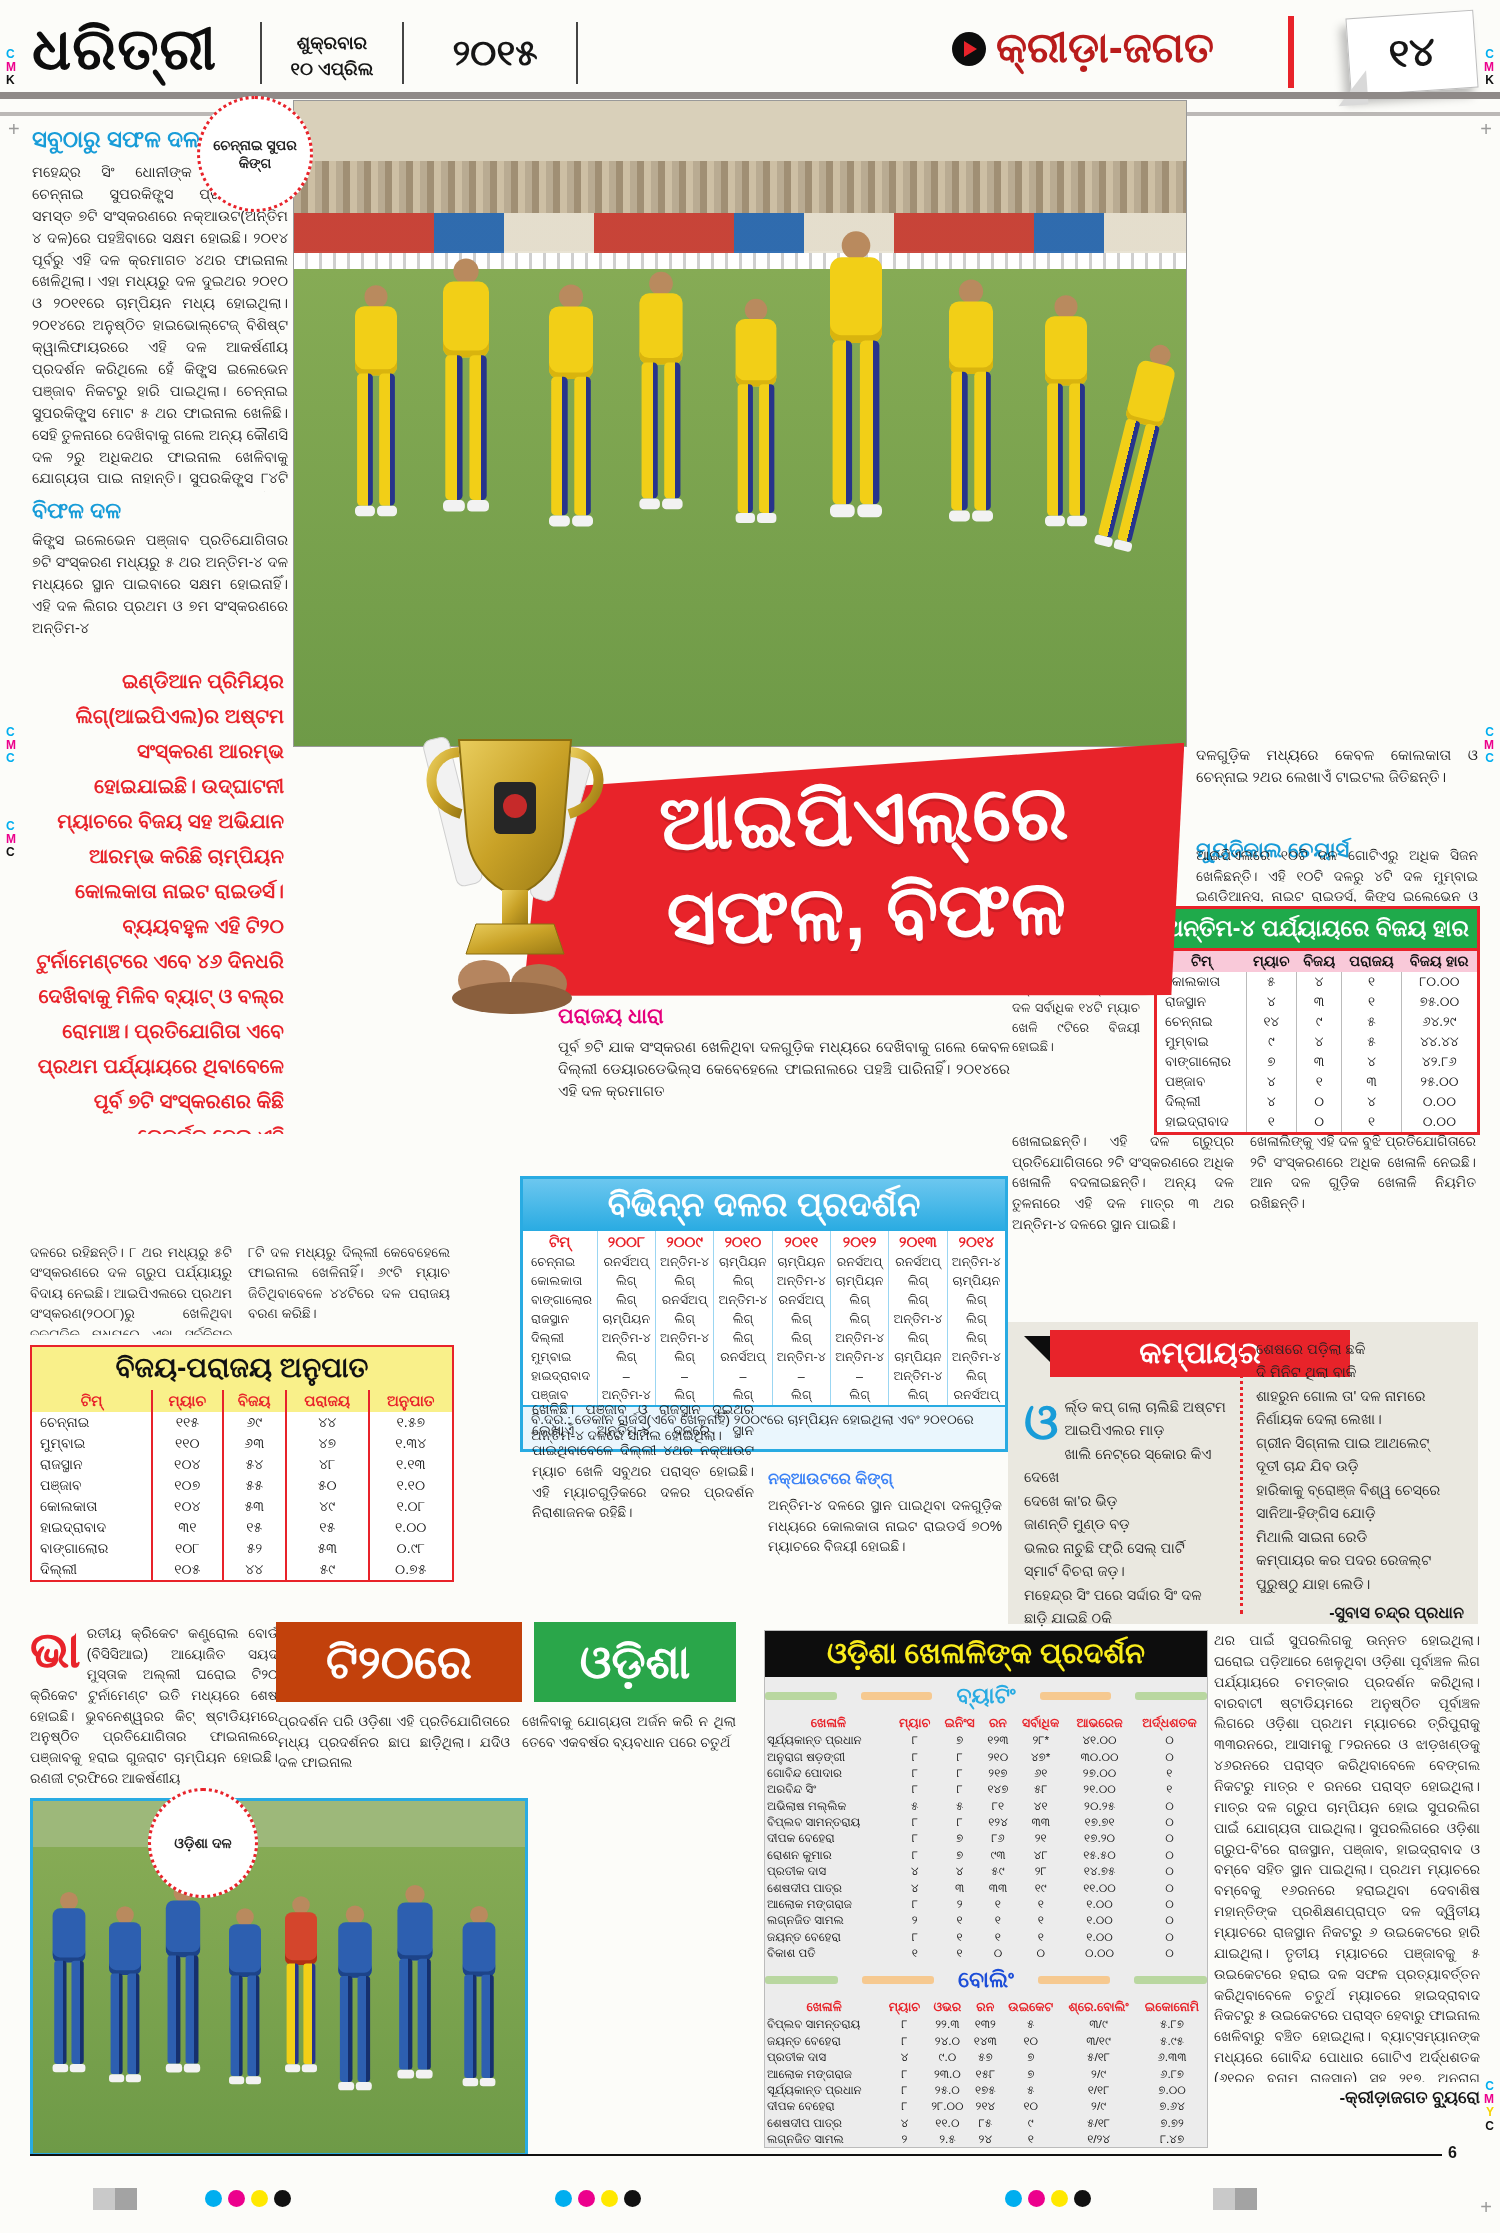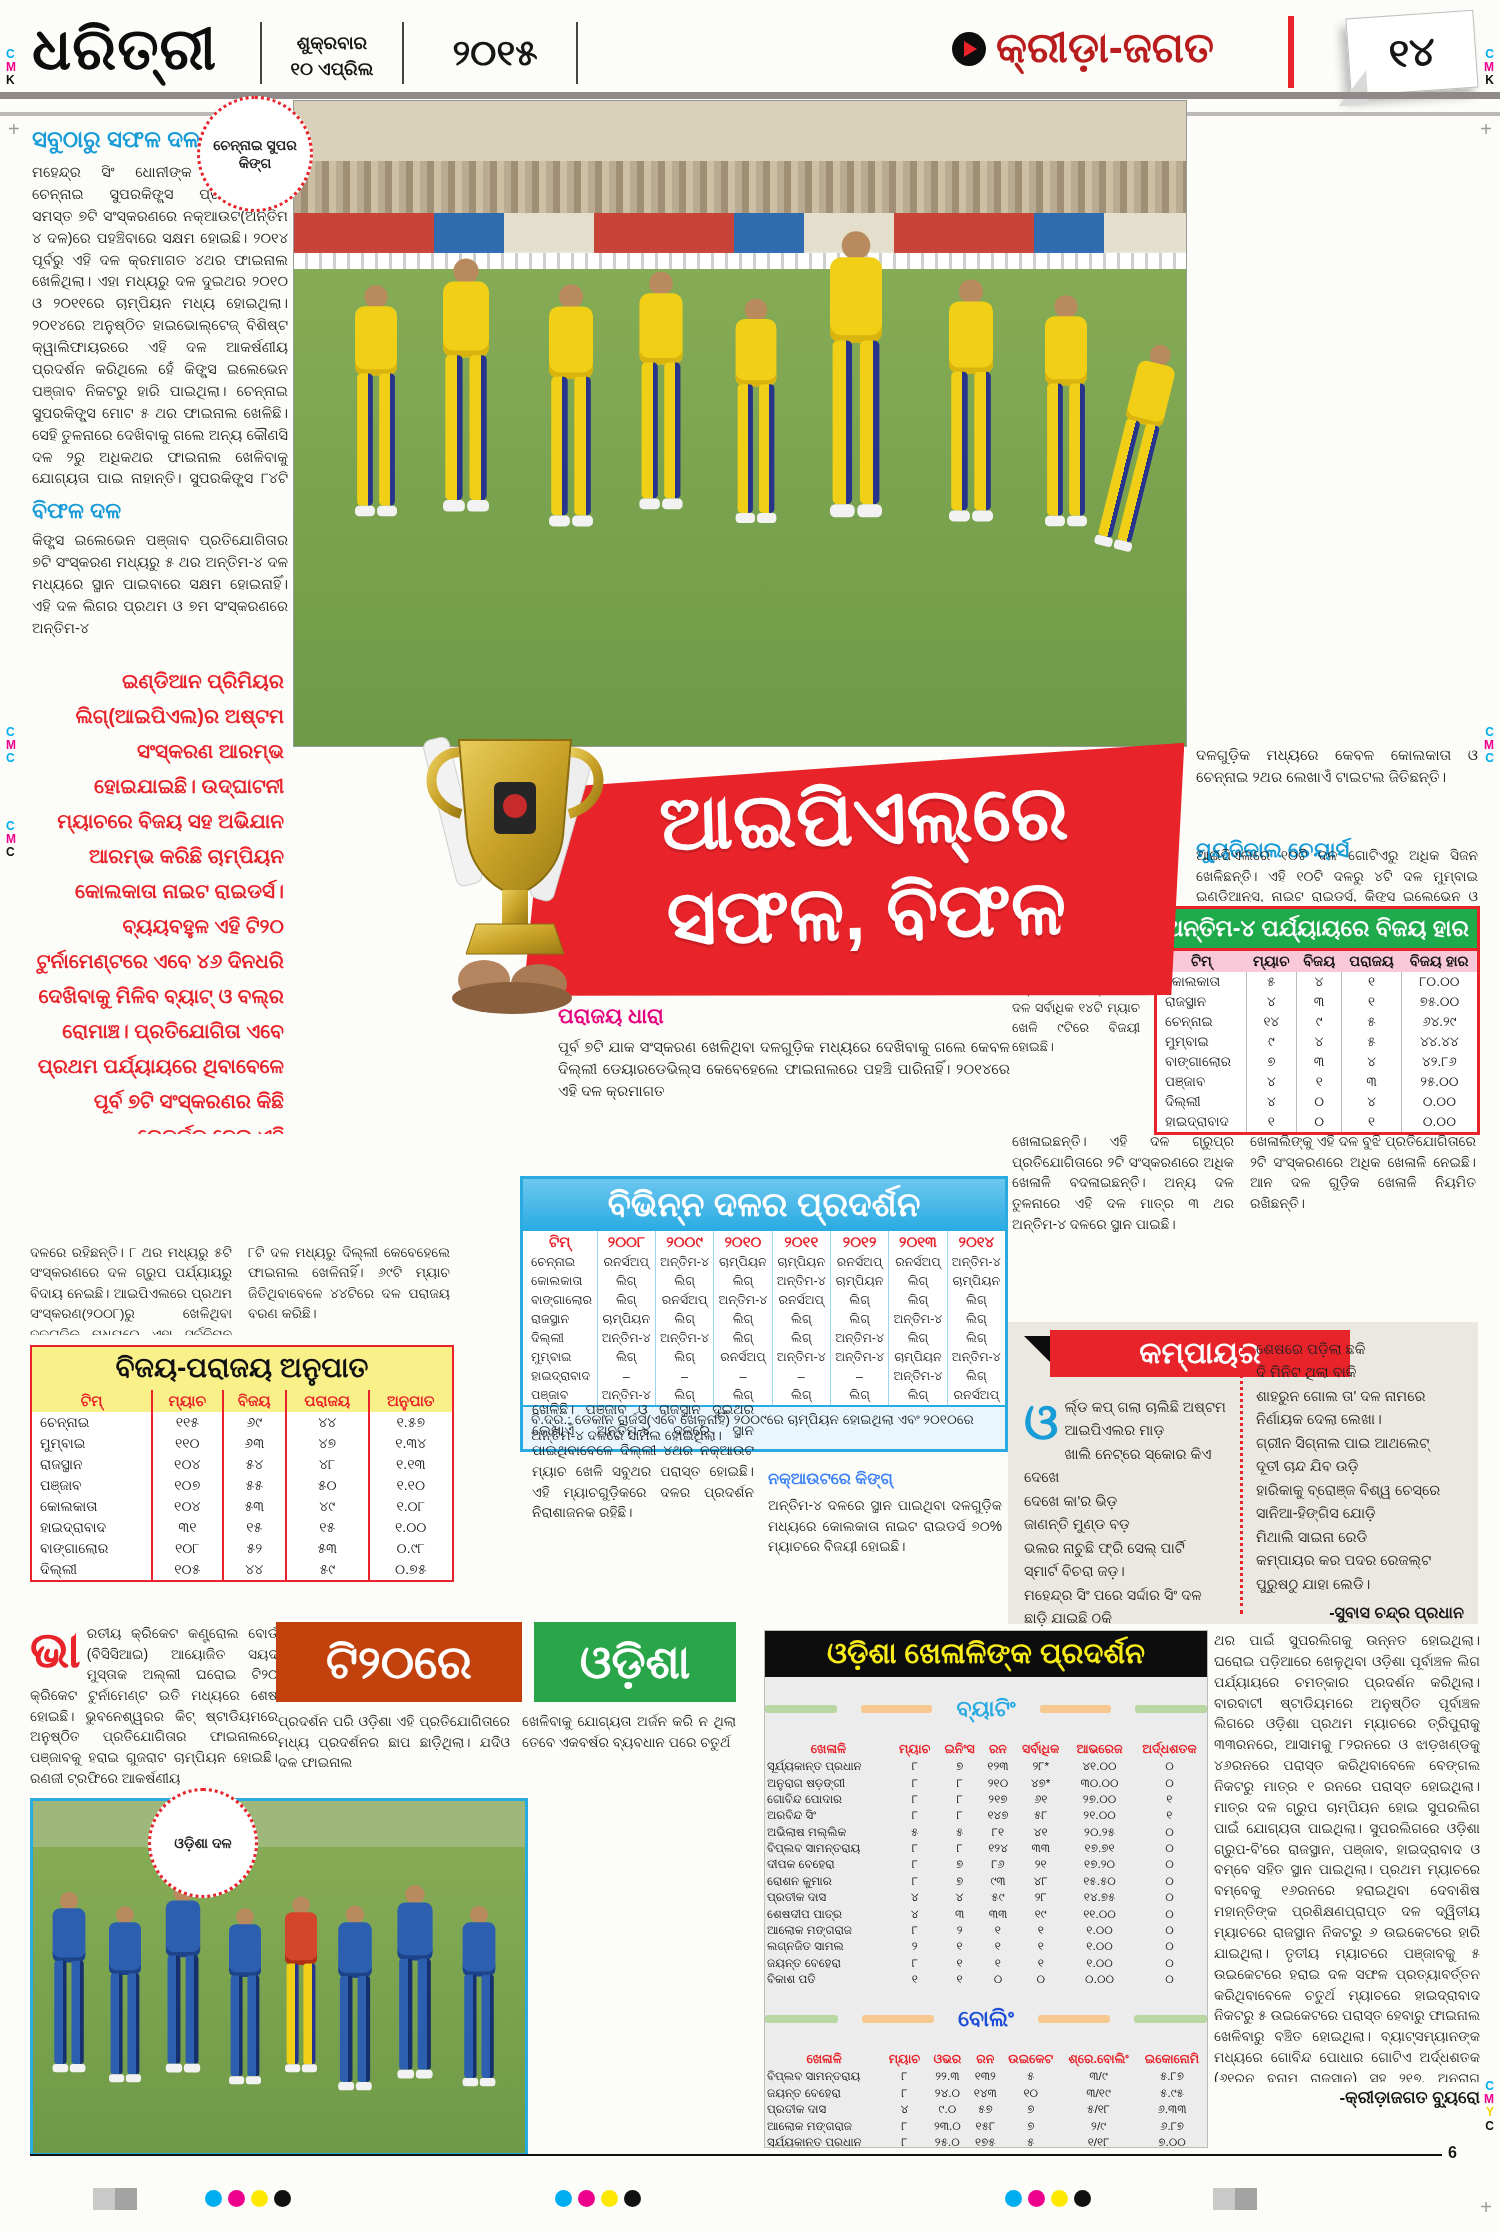--- a/index.html
+++ b/index.html
@@ -56,21 +56,21 @@
   .wlBox th:first-child,.wlBox td:first-child{border-left:none;}
   
   .f4Box{border:3px solid #e8232a;background:#fff;}
   .f4Title{background:#1faa4b;color:#fff;font-weight:900;font-size:23px;text-align:center;padding:6px 0;border-bottom:3px solid #e8232a;}
   .f4Box th{background:#f9c9d9;font-size:14.5px;color:#111;}
   .f4Box td{font-size:13.5px;border-left:1px solid #bbb;}
   .f4Box td:first-child{border-left:none;}
   
   .odBox{background:#ececec;border:1px solid #bbb;}
   .odTitle{background:#0d0d0d;color:#f9ec1b;font-weight:900;font-size:29px;text-align:center;padding:6px 0;}
-  .secRow{display:flex;align-items:center;justify-content:center;gap:24px;padding:19px 0;}
+  .secRow{display:flex;align-items:center;justify-content:center;gap:24px;padding:6px 0;}
   .secRow .bar{width:90px;height:8px;border-radius:3px;}
   .secRow .g{background:#b9d7a0;} .secRow .o{background:#f6c990;}
   .secLab{font-size:22px;font-weight:900;}
   .odBox th{color:#e8232a;font-size:12.5px;padding:1px 2px;}
   .odBox td{font-size:11.8px;padding:1.2px 2px;color:#111;}
   
   .poemBox{background:#eae8e0;}
   .poemTitle{background:#e8232a;color:#fff;font-weight:900;font-size:30px;text-align:center;padding:6px 0;position:relative;}
   .poemTitle::before{content:"";position:absolute;left:-26px;top:6px;border-top:26px solid #0d0d0d;border-left:26px solid transparent;}
   .poemLine{font-size:14.5px;line-height:1.62;color:#222;}

